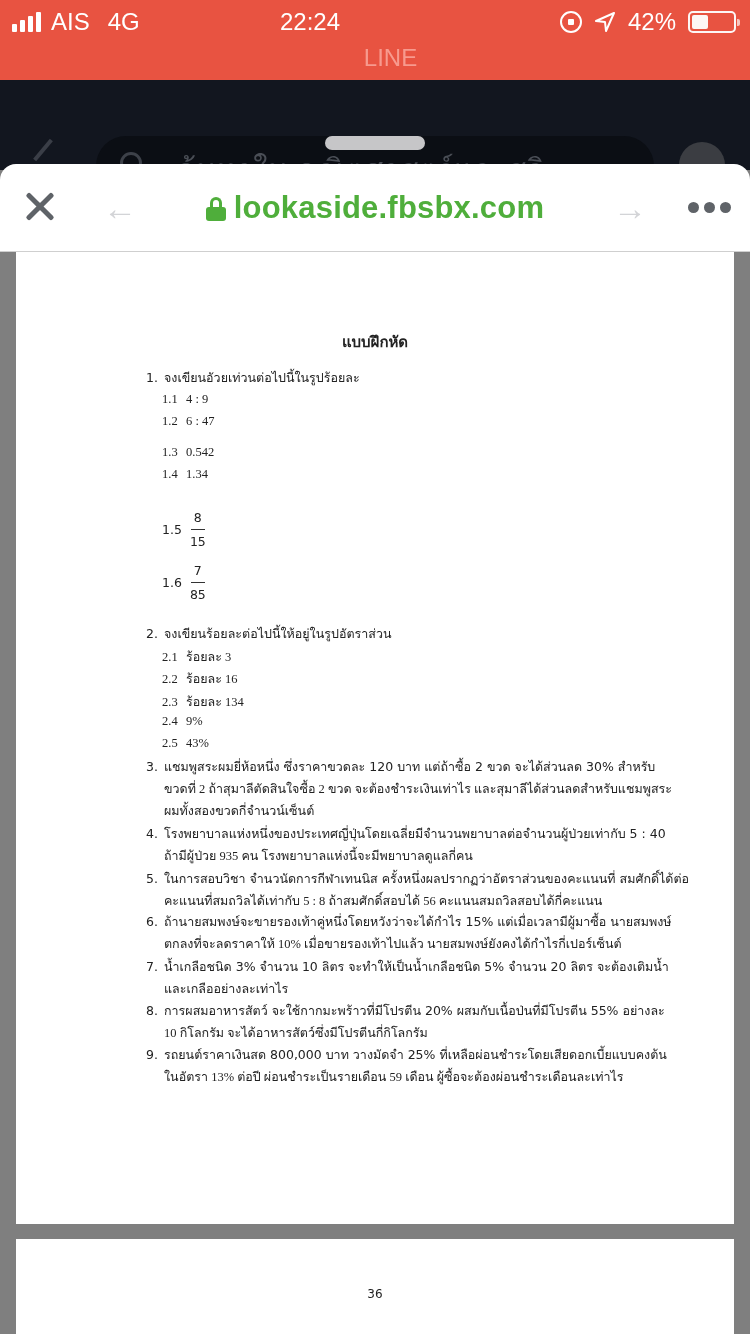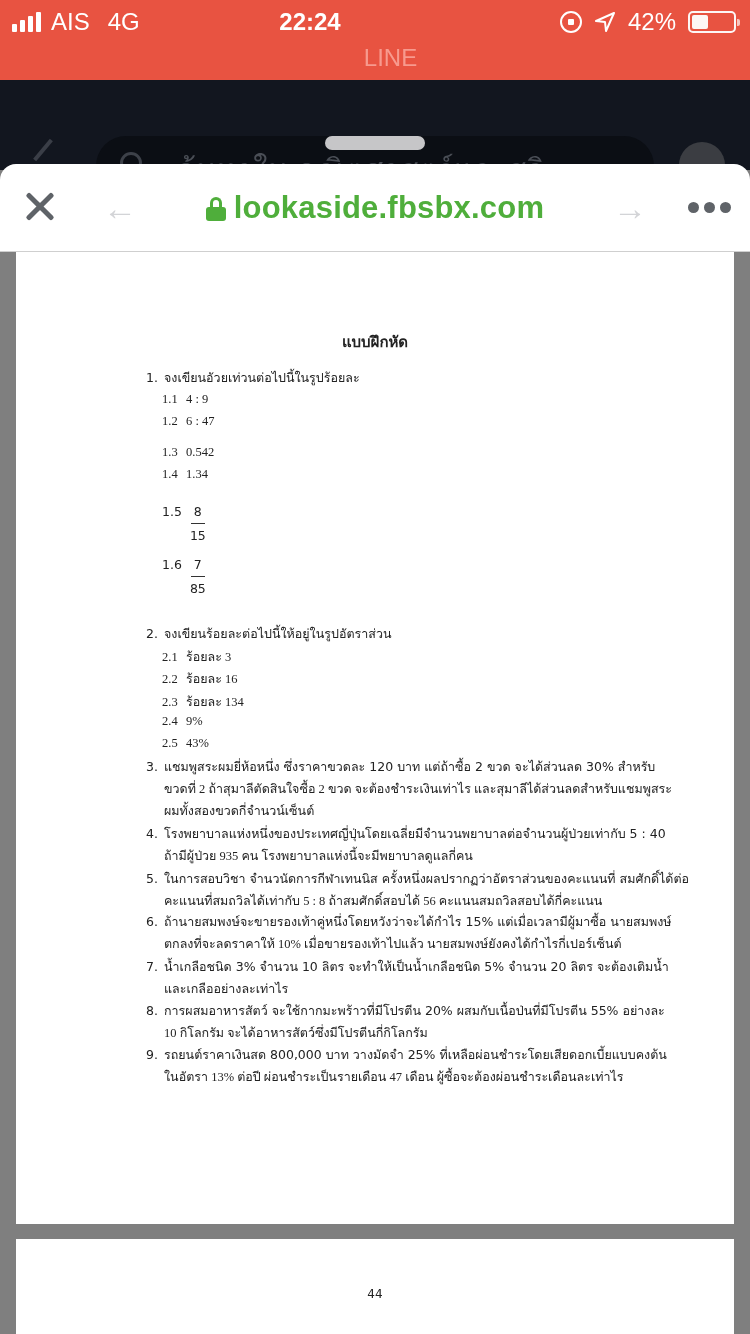--- a/index.html
+++ b/index.html
@@ -7,21 +7,21 @@
     body { position: relative; font-family: "Liberation Sans", "DejaVu Sans", sans-serif; }
 
     
     .status-bar {
       position: absolute; left: 0; top: 0; width: 750px; height: 80px;
       background: #e85341; color: #fff;
     }
     .sb-left { position: absolute; left: 12px; top: 8px; height: 28px; display: flex; align-items: center; gap: 10px; font-size: 24px; }
     .signal { display: flex; align-items: flex-end; gap: 3px; height: 20px; }
     .signal span { display: block; width: 5px; background: #fff; border-radius: 1px; }
-    .sb-time { position: absolute; left: 0; width: 620px; top: 8px; text-align: center; font-size: 24px; font-weight: bold; pointer-events: none; }
+    .sb-time { position: absolute; left: 0; width: 620px; top: 8px; text-align: center; font-size: 24px; font-weight: normal; pointer-events: none; }
     .sb-right { position: absolute; right: 14px; top: 8px; height: 28px; display: flex; align-items: center; gap: 12px; font-size: 24px; }
     .icon-rot { width: 22px; height: 22px; border: 2px solid #fff; border-radius: 50%; position: relative; }
     .icon-rot::after { content: ""; position: absolute; left: 6px; top: 6px; width: 6px; height: 6px; background: #fff; border-radius: 1px; }
     .battery { width: 48px; height: 22px; border: 2px solid #fff; border-radius: 5px; position: relative; opacity: 0.95; }
     .battery::before { content: ""; position: absolute; left: 2px; top: 2px; width: 16px; height: 14px; background: #fff; border-radius: 2px; }
     .battery::after { content: ""; position: absolute; right: -6px; top: 6px; width: 3px; height: 7px; background: #fff; border-radius: 0 2px 2px 0; opacity: 0.7; }
     .line-label { position: absolute; left: 0; width: 750px; top: 44px; text-align: center; font-size: 24px; color: #f79a8e; padding-left: 31px; }
 
     
     .app-bg { position: absolute; left: 0; top: 80px; width: 750px; height: 90px; background: #12161f; overflow: hidden; }
@@ -58,21 +58,21 @@
     .page-1 { top: -10px; height: 982px; }
     .page-2 { top: 987px; height: 200px; }
 
     .doc { font-family: "DejaVu Sans", "Liberation Sans", sans-serif; color: #222; font-size: 12.5px; }
     .doc-title { position: absolute; left: 0; width: 718px; top: 88px; text-align: center; font-size: 15px; font-weight: bold; }
     .q { position: absolute; left: 130px; white-space: nowrap; line-height: 22px; }
     .q .num { display: inline-block; width: 18px; }
     .q .cont { display: block; padding-left: 18px; font-family: Liberation Serif, serif; }
     .sub { position: absolute; left: 146px; white-space: nowrap; font-family: Liberation Serif, serif; }
     .sub .sn { display: inline-block; width: 24px; }
-    .frac-row { position: absolute; left: 146px; height: 50px; display: flex; align-items: flex-start; }
+    .frac-row { position: absolute; left: 146px; height: 50px; display: flex; align-items: center; }
     .frac { display: inline-flex; flex-direction: column; align-items: center; margin-left: 8px; }
     .frac .bar { width: 14px; height: 1px; background: #333; margin: 4px 0; }
     .page-num { position: absolute; left: 0; width: 718px; top: 48px; text-align: center; font-size: 12px; color: #222; }
   </style>
 </head>
 <body>
 
 <div class="status-bar">
   <div class="sb-left">
     <div class="signal">
@@ -189,20 +189,20 @@
       <span class="cont">และเกลืออย่างละเท่าไร</span>
     </div>
 
     <div class="q" style="top:758px">
       <span class="num">8.</span><span>การผสมอาหารสัตว์ จะใช้กากมะพร้าวที่มีโปรตีน 20% ผสมกับเนื้อป่นที่มีโปรตีน 55% อย่างละ</span>
       <span class="cont">10 กิโลกรัม จะได้อาหารสัตว์ซึ่งมีโปรตีนกี่กิโลกรัม</span>
     </div>
 
     <div class="q" style="top:802px">
       <span class="num">9.</span><span>รถยนต์ราคาเงินสด 800,000 บาท วางมัดจำ 25% ที่เหลือผ่อนชำระโดยเสียดอกเบี้ยแบบคงต้น</span>
-      <span class="cont">ในอัตรา 13% ต่อปี ผ่อนชำระเป็นรายเดือน 47 เดือน ผู้ซื้อจะต้องผ่อนชำระเดือนละเท่าไร</span>
+      <span class="cont">ในอัตรา 13% ต่อปี ผ่อนชำระเป็นรายเดือน 59 เดือน ผู้ซื้อจะต้องผ่อนชำระเดือนละเท่าไร</span>
     </div>
   </div>
 
   <div class="page page-2">
-    <div class="page-num">44</div>
+    <div class="page-num">36</div>
   </div>
 </div>
 
 </body></html>

